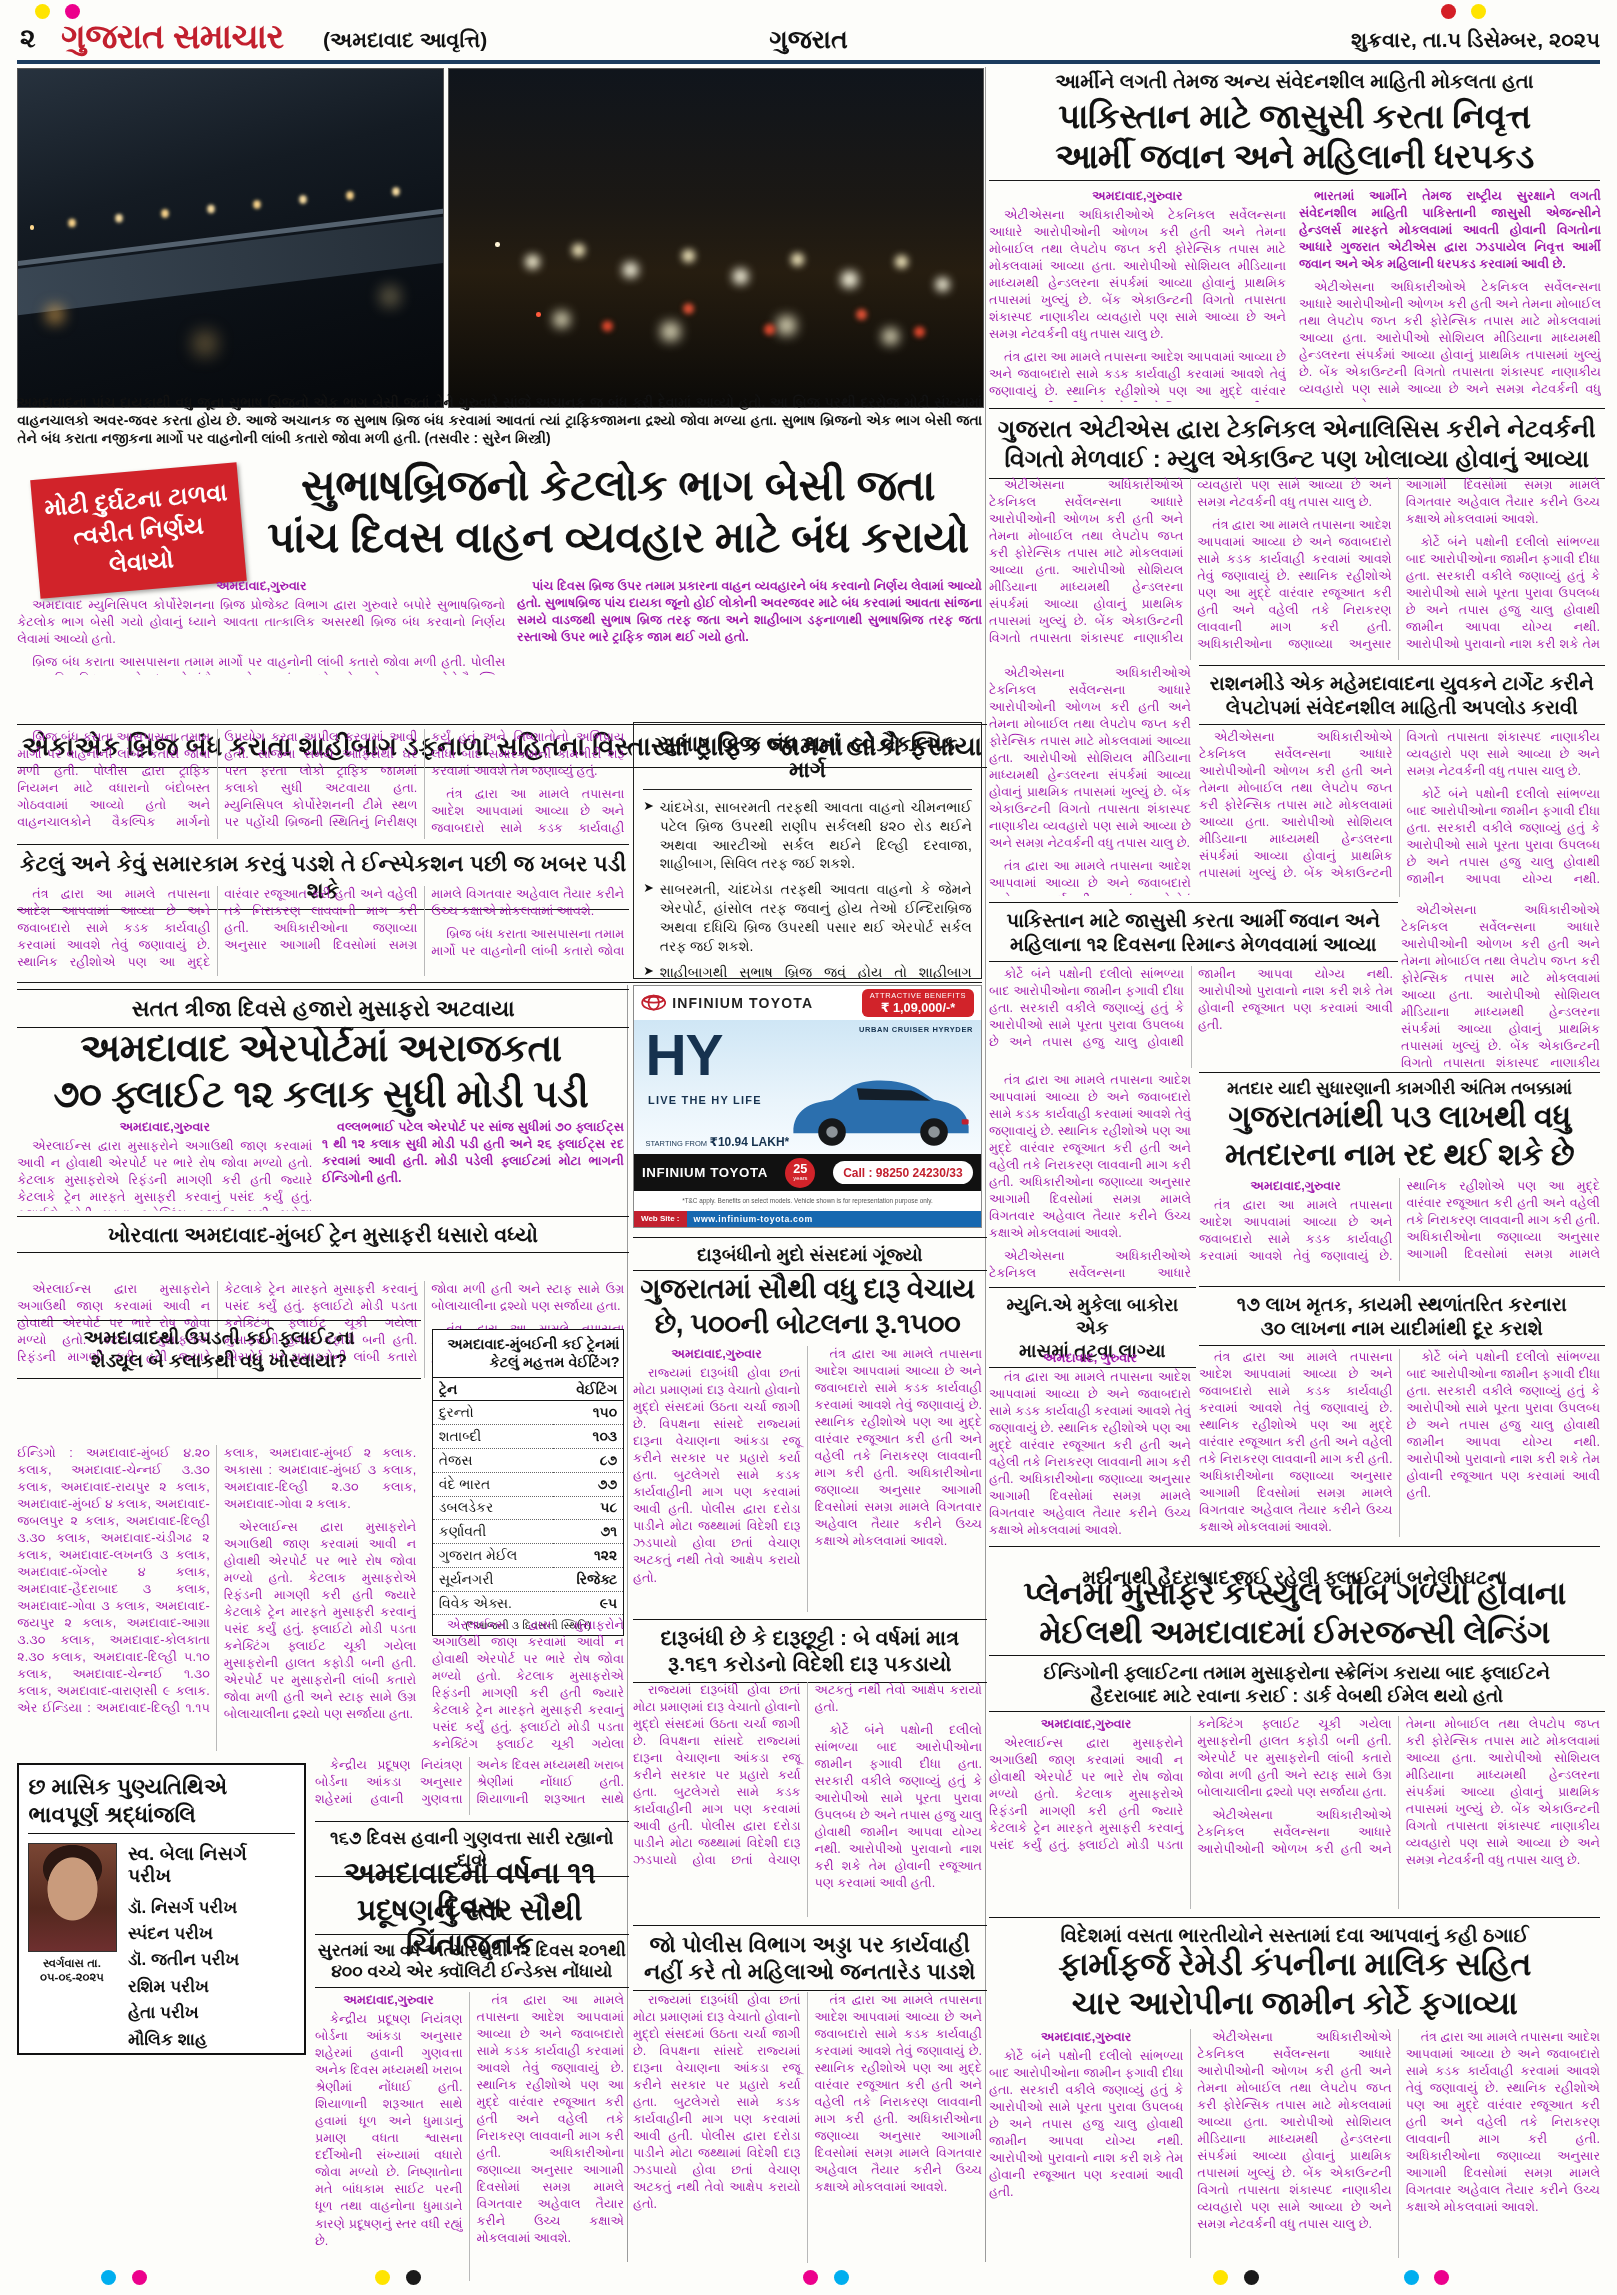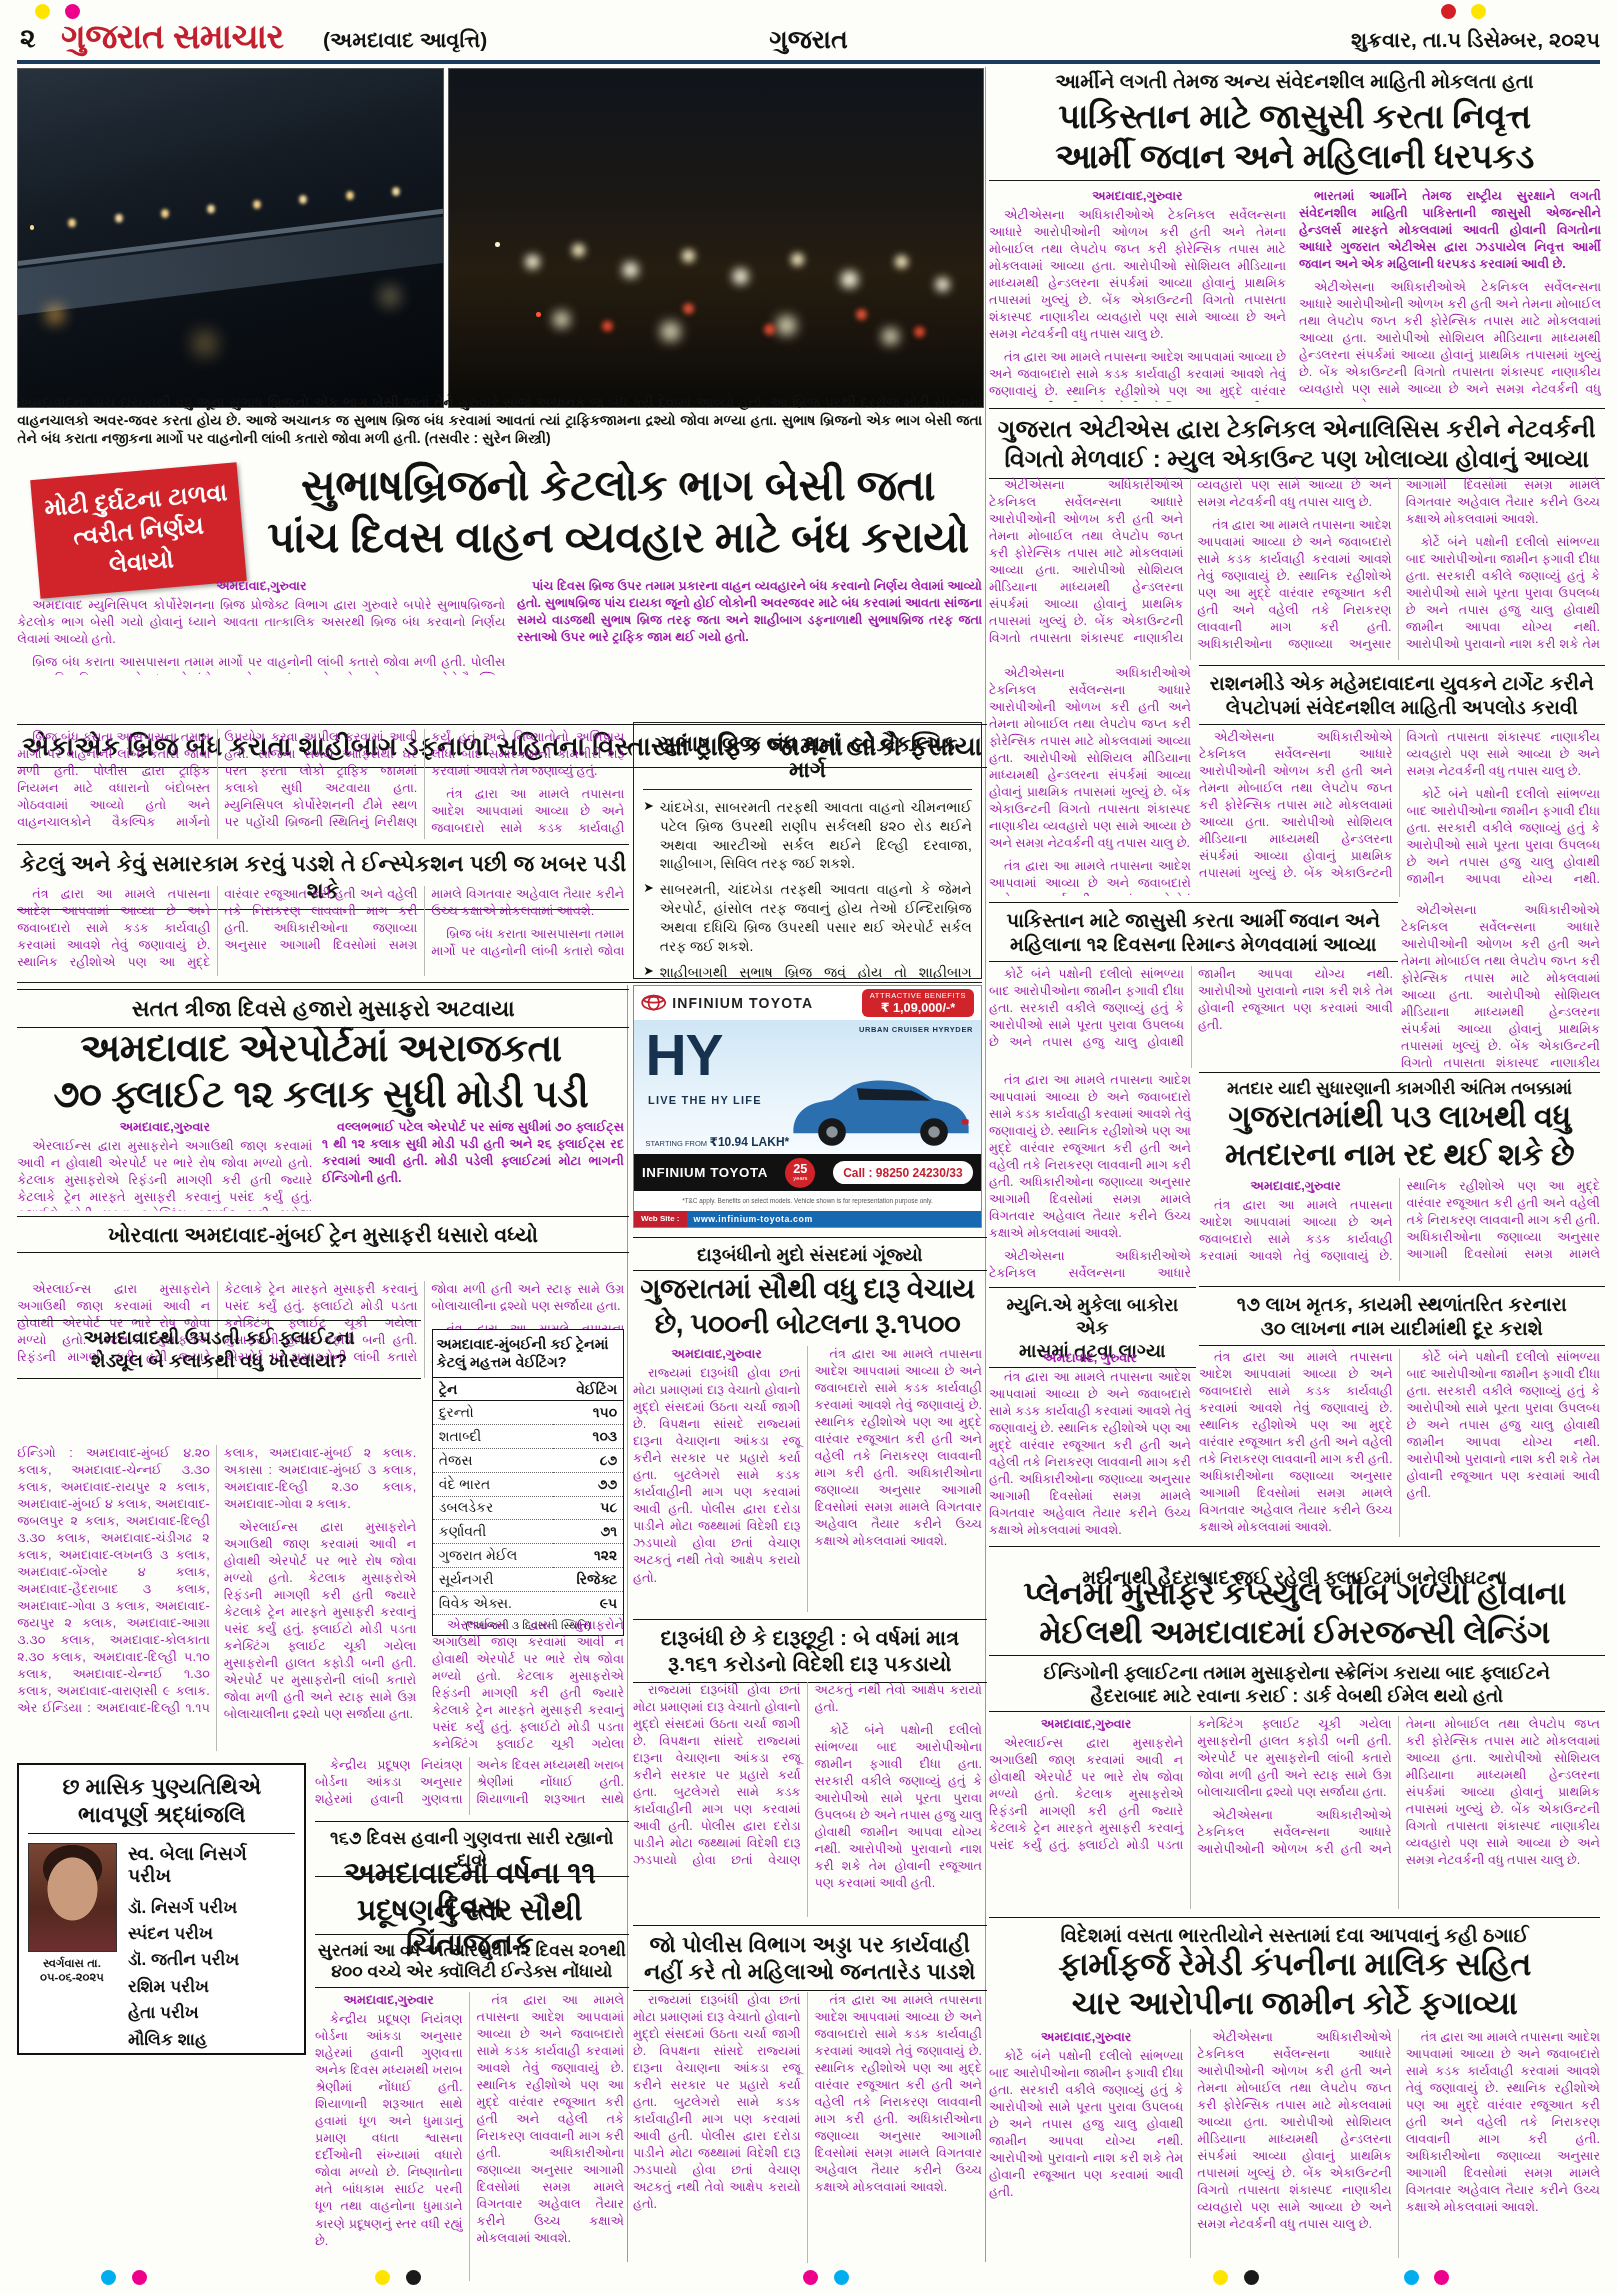--- a/index.html
+++ b/index.html
@@ -18,21 +18,21 @@
   .bold{font-weight:700;}
   .c2{column-count:2;column-gap:14px;column-rule:0.6px solid #b8b8b8;}
   .c3{column-count:3;column-gap:14px;column-rule:0.6px solid #b8b8b8;}
   .flag{background:#d1232a;color:#fff;font-weight:700;text-align:center;transform:rotate(-5deg);
         padding:12.7px 8px;font-size:24px;line-height:1.3;box-shadow:1.7px 2.3px 4.6px rgba(0,0,0,.35);}
   .photo{position:absolute;overflow:hidden;border:0.6px solid #555;}
   .lights{position:absolute;width:4.6px;height:4.6px;border-radius:50%;}
   .caption{font-size:14px;font-weight:600;text-align:justify;line-height:1.3;}
   .credit{font-weight:700;white-space:nowrap;}
   .obit{position:absolute;border:2.3px double #111;background:#fff;box-sizing:border-box;padding:8px 9.2px;}
-  .obit-h{font-weight:700;text-align:center;font-size:22px;line-height:1.25;border-bottom:1.2px solid #111;padding-bottom:4.6px;}
+  .obit-h{font-weight:700;font-size:22px;line-height:1.25;border-bottom:1.2px solid #111;padding-bottom:4.6px;}
   .portrait{width:87px;height:107px;border:0.6px solid #333;
     background:
       radial-gradient(ellipse 25.4px 32px at 50% 42%, #c99b7c 97%, rgba(0,0,0,0) 100%),
       radial-gradient(ellipse 30px 24px at 50% 23%, #2b1712 97%, rgba(0,0,0,0) 100%),
       linear-gradient(180deg,#7a4634 0%,#53281e 60%,#6e2f2f 100%);}
   table.tt{width:100%;border-collapse:collapse;font-size:14px;}
   table.tt td{border-bottom:0.6px dotted #666;padding:2.9px 5.8px;}
   table.tt td:last-child{text-align:right;font-weight:700;}
   .adbox{position:absolute;border:0.6px solid #8a8a8a;background:#fff;box-sizing:border-box;
          display:flex;flex-direction:column;overflow:hidden;}
@@ -146,21 +146,21 @@
 <div class="abs kick" style="left:17.3px;top:1320px;width:399px;font-size:19px;">
   <div>અમદાવાદથી ઉપડતી કઈ ફ્લાઈટના</div>
   <div>શેડ્યૂલ બે કલાકથી વધુ ખોરવાયા?</div>
 </div>
 <div class="abs bt c2" style="left:17.3px;top:1445px;width:399px;height:306px;font-size:12.7px;">
   <p style="text-indent:0;">ઈન્ડિગો : અમદાવાદ-મુંબઈ ૪.૨૦ કલાક, અમદાવાદ-ચેન્નઈ ૩.૩૦ કલાક, અમદાવાદ-રાયપુર ૨ કલાક, અમદાવાદ-મુંબઈ ૪ કલાક, અમદાવાદ-જબલપુર ૨ કલાક, અમદાવાદ-દિલ્હી ૩.૩૦ કલાક, અમદાવાદ-ચંડીગઢ ૨ કલાક, અમદાવાદ-લખનઉ ૩ કલાક, અમદાવાદ-બેંગ્લોર ૪ કલાક, અમદાવાદ-હૈદરાબાદ ૩ કલાક, અમદાવાદ-ગોવા ૩ કલાક, અમદાવાદ-જયપુર ૨ કલાક, અમદાવાદ-આગ્રા ૩.૩૦ કલાક, અમદાવાદ-કોલકાતા ૨.૩૦ કલાક, અમદાવાદ-દિલ્હી ૫.૧૦ કલાક, અમદાવાદ-ચેન્નઈ ૧.૩૦ કલાક, અમદાવાદ-વારાણસી ૯ કલાક. એર ઈન્ડિયા : અમદાવાદ-દિલ્હી ૧.૧૫ કલાક, અમદાવાદ-મુંબઈ ૨ કલાક. અકાસા : અમદાવાદ-મુંબઈ ૩ કલાક, અમદાવાદ-દિલ્હી ૨.૩૦ કલાક, અમદાવાદ-ગોવા ૨ કલાક.</p>
   <p>એરલાઈન્સ દ્વારા મુસાફરોને અગાઉથી જાણ કરવામાં આવી ન હોવાથી એરપોર્ટ પર ભારે રોષ જોવા મળ્યો હતો. કેટલાક મુસાફરોએ રિફંડની માગણી કરી હતી જ્યારે કેટલાકે ટ્રેન મારફતે મુસાફરી કરવાનું પસંદ કર્યું હતું. ફ્લાઈટો મોડી પડતા કનેક્ટિંગ ફ્લાઈટ ચૂકી ગયેલા મુસાફરોની હાલત કફોડી બની હતી. એરપોર્ટ પર મુસાફરોની લાંબી કતારો જોવા મળી હતી અને સ્ટાફ સામે ઉગ્ર બોલાચાલીના દ્રશ્યો પણ સર્જાયા હતા.</p>
 </div>
 
 <div class="abs" style="left:432px;top:1329px;width:192px;border:1.2px solid #141414;box-sizing:border-box;background:#fff;">
-  <div style="font-size:14.4px;font-weight:700;text-align:left;padding:4.6px 3.5px;border-bottom:1.2px solid #141414;line-height:1.3;">અમદાવાદ-મુંબઈની કઈ ટ્રેનમાં કેટલું મહત્તમ વેઈટિંગ?</div>
+  <div style="font-size:14.4px;font-weight:700;text-align:right;padding:4.6px 3.5px;border-bottom:1.2px solid #141414;line-height:1.3;">અમદાવાદ-મુંબઈની કઈ ટ્રેનમાં કેટલું મહત્તમ વેઈટિંગ?</div>
   <table class="tt">
     <tbody>
         <tr style="font-weight:700;border-bottom:1.2px solid #141414;">
       <td>ટ્રેન</td>
       <td>વેઈટિંગ</td>
     </tr>
     <tr>
           <td>દુરન્તો</td>
           <td>૧૫૦</td>
         </tr>

